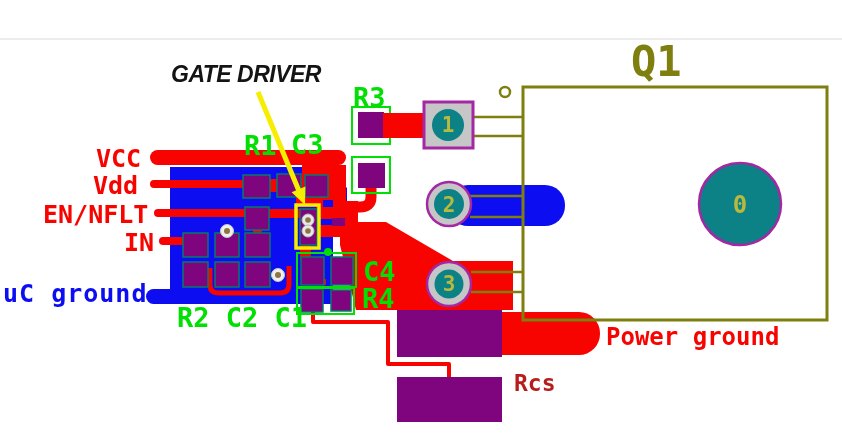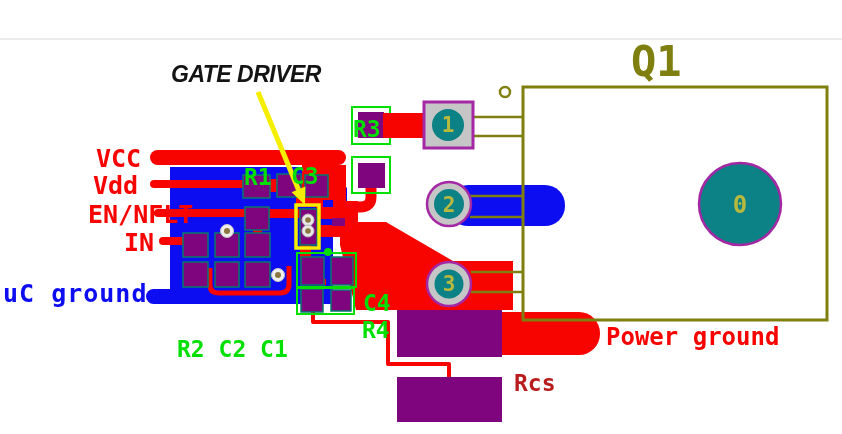--- a/index.html
+++ b/index.html
@@ -1,21 +1,21 @@
 <!DOCTYPE html>
 <html><head>
 <meta charset="utf-8">
 <style>
   html,body{margin:0;padding:0;background:#fff;}
   #stage{position:relative;width:842px;height:434px;background:#ffffff;overflow:hidden;
          font-family:"DejaVu Sans Mono", monospace;}
   #pcb{position:absolute;left:0;top:0;}
   .lbl{position:absolute;line-height:1;white-space:pre;font-weight:bold;}
   .net{font-size:25px;color:#f70400;}
-  .grn{font-size:23px;color:#02df02;margin-top:34px;}
+  .grn{font-size:27px;color:#02df02;}
   .blu{color:#0d0df2;}
   .ann{font-family:"Liberation Sans", sans-serif;font-size:23px;font-weight:bold;color:#141414;letter-spacing:-0.5px;font-style:italic;}
   .ref{font-size:42px;color:#7f7f10;}
   .pg {font-size:24px;color:#f70400;}
   .rcs{font-size:23px;color:#b91c1c;}
   svg text{font-family:"DejaVu Sans Mono", monospace;font-weight:bold;}
 </style>
 </head>
 <body>
 
@@ -124,21 +124,21 @@
     <rect x="296" y="205" width="23" height="43" fill="none" stroke="#f5ee00" stroke-width="3.5"></rect>
     <line x1="258" y1="92" x2="299" y2="191" stroke="#f5ee00" stroke-width="5"></line>
     <polygon points="305,205 305.4,186.4 291.6,192.2" fill="#f5ee00"></polygon>
   </svg>
 
   <div class="lbl ann" style="left:171px;top:63px;">GATE DRIVER</div>
   <div class="lbl ref" style="left:631px;top:41px;">Q1</div>
 
   <div class="lbl net" style="left:96px;top:146px;">VCC</div>
   <div class="lbl net" style="left:93px;top:173px;">Vdd</div>
-  <div class="lbl net" style="left:43px;top:202px;margin-left:45px;">EN/NFLT</div>
+  <div class="lbl net" style="left:43px;top:202px;">EN/NFLT</div>
   <div class="lbl net" style="left:124px;top:230px;text-align:right;">IN</div>
   <div class="lbl pg" style="left:606px;top:325px;">Power ground</div>
   <div class="lbl net blu" style="left:3px;top:281px;letter-spacing:1px;">uC ground</div>
 
   <div class="lbl grn" style="left:244px;top:132px;">R1</div>
   <div class="lbl grn" style="left:291px;top:131px;">C3</div>
   <div class="lbl grn" style="left:353px;top:84px;">R3</div>
   <div class="lbl grn" style="left:363px;top:258px;">C4</div>
   <div class="lbl grn" style="left:362px;top:285px;">R4</div>
   <div class="lbl grn" style="left:177px;top:304px;">R2 C2 C1</div>

